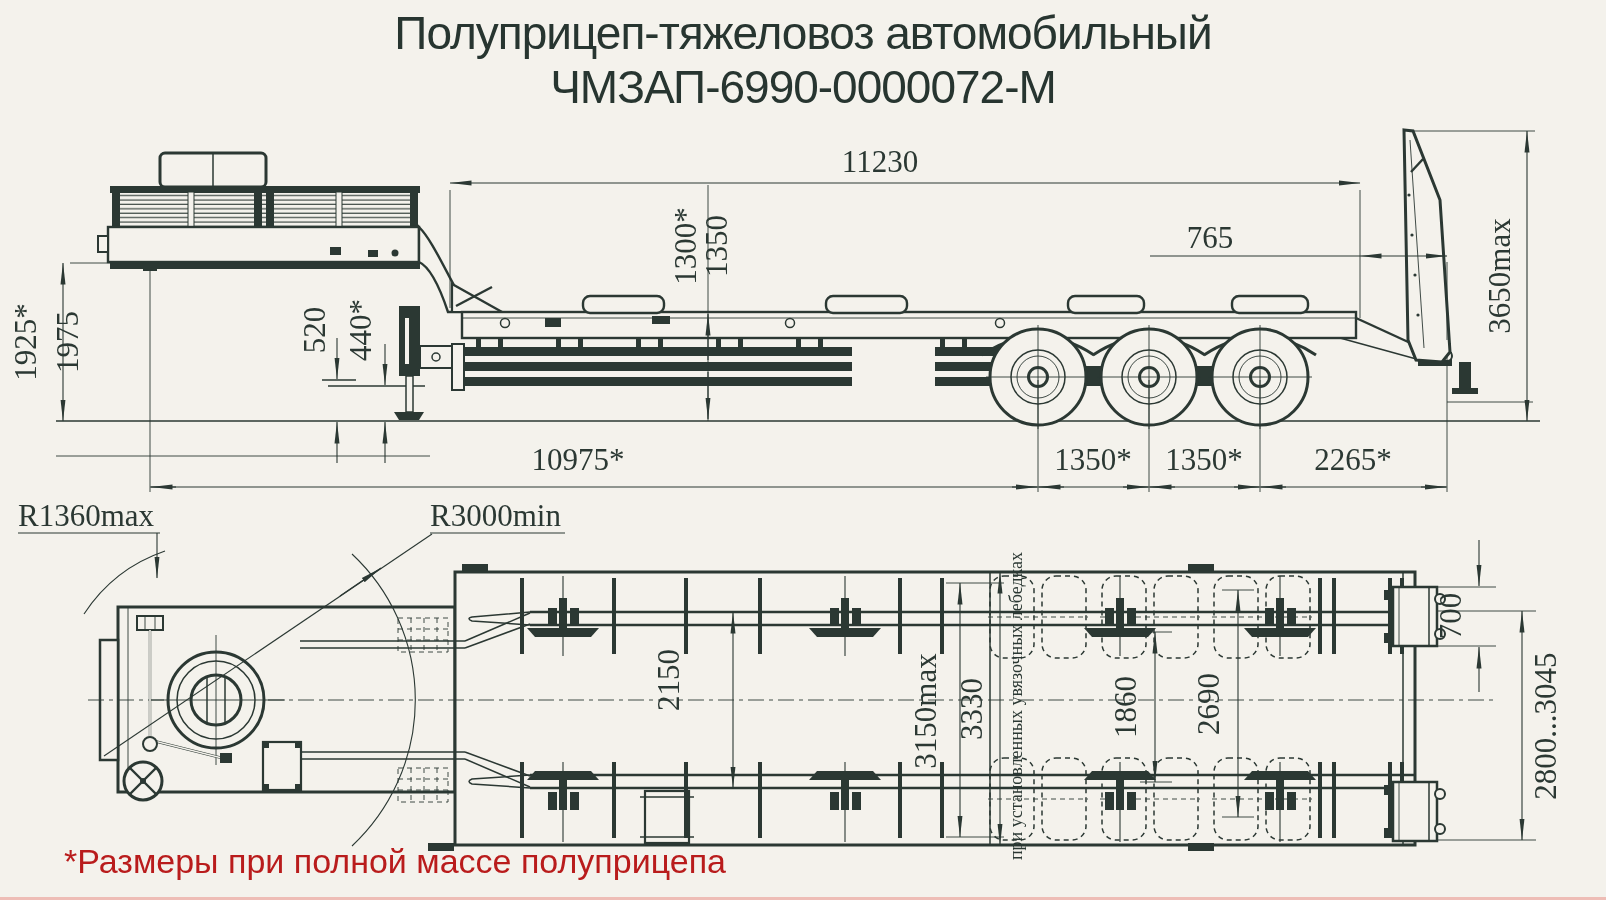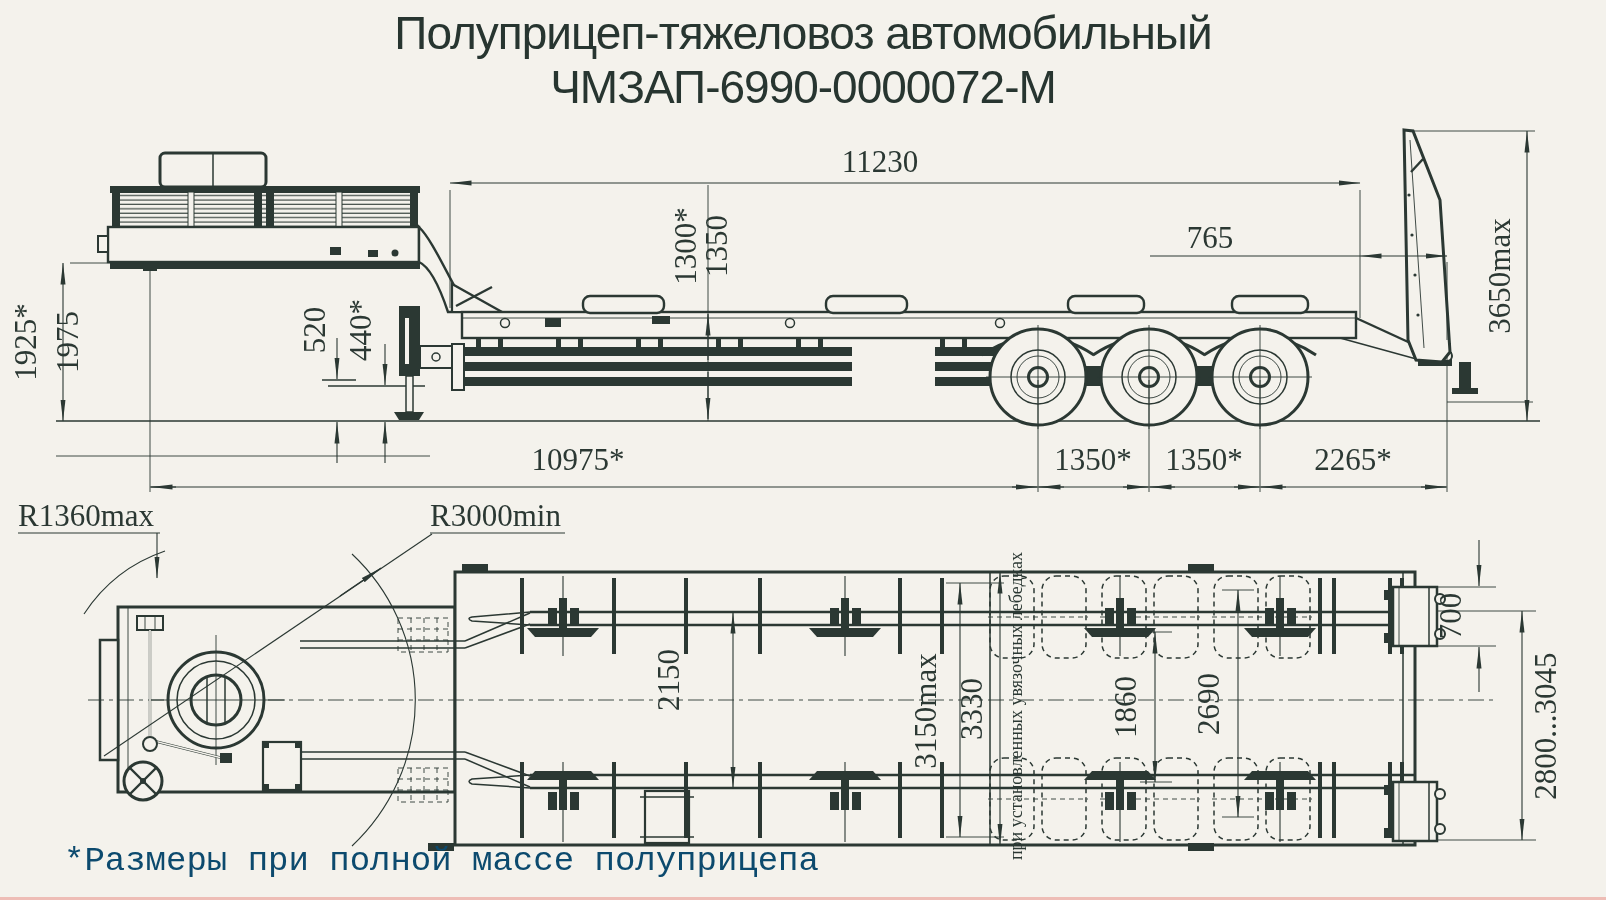--- a/index.html
+++ b/index.html
@@ -1,20 +1,20 @@
 <!DOCTYPE html>
 <html><head>
 <meta charset="utf-8">
 <style>
   html,body{margin:0;padding:0;background:#888;}
   #page{position:relative;width:1606px;height:900px;background:#f4f2ec;overflow:hidden;
         font-family:"Liberation Sans",sans-serif;}
   #title{position:absolute;left:0;top:6px;width:100%;text-align:center;color:#273530;
          font-size:46px;line-height:54px;letter-spacing:-1px;}
-  #footnote{position:absolute;left:64px;top:842px;color:#0c4a6e;font-size:34px;font-family:Liberation Mono, monospace;}
+  #footnote{position:absolute;left:64px;top:842px;color:#b91c1c;font-size:34px;}
   #scan-edge{position:absolute;left:0;bottom:0;width:100%;height:3px;background:#eebdb6;}
   svg{position:absolute;left:0;top:0;}
   .ln2{stroke:#2b3833;stroke-width:2.4;fill:none;}
   .ln3{stroke:#2b3833;stroke-width:3;fill:none;}
   .ln1{stroke:#2b3833;stroke-width:1.5;fill:none;}
   .thin{stroke:#2b3833;stroke-width:.9;fill:none;}
   .dim{stroke:#2b3833;stroke-width:1.1;fill:none;}
   .ink{fill:#2b3833;stroke:none;}
   .wf{fill:#f4f2ec;stroke:#2b3833;}
   .dash{stroke-dasharray:5 4;}

